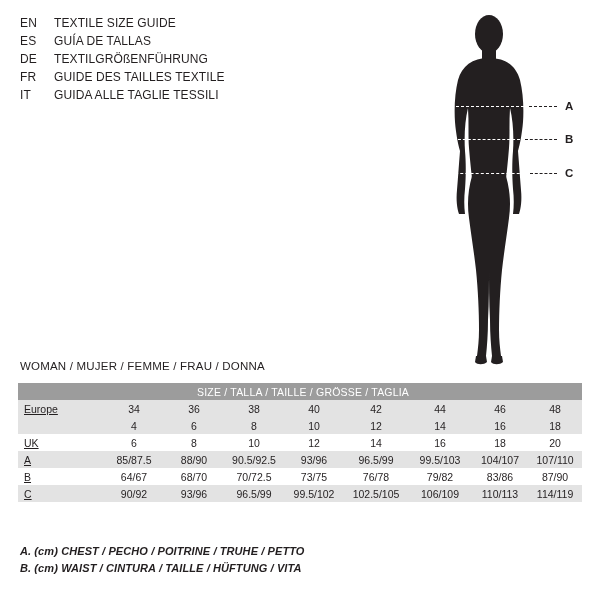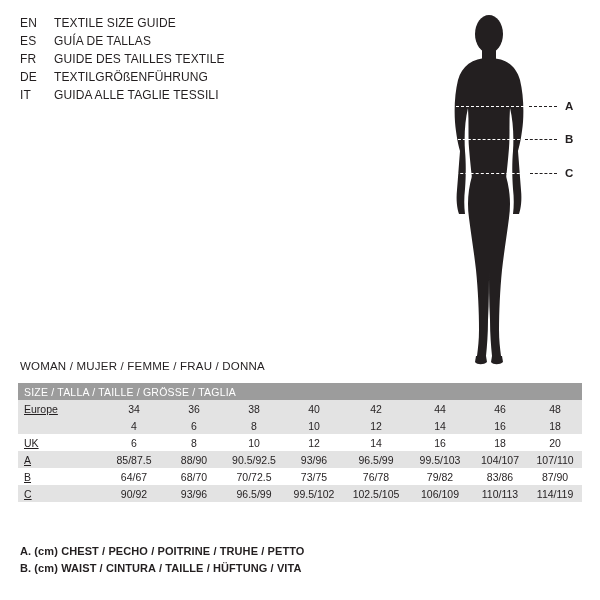--- a/index.html
+++ b/index.html
@@ -103,21 +103,21 @@
   }
   .size-table td.label {
     text-align: left;
     padding-left: 6px;
     text-decoration: underline;
   }
   tr.head td {
     background: #9c9c9c;
     color: #ffffff;
     font-weight: normal;
-    text-align: left;
+    text-align: center;
     padding-left: 6px;
     height: 17px;
     letter-spacing: .2px;
   }
   tr.shade td {
     background: #e3e3e3;
   }
   tr.plain td {
     background: #ffffff;
   }
@@ -127,43 +127,44 @@
     position: absolute;
     left: 20px;
     top: 543px;
     width: 520px;
   }
   .note {
     font-size: 11px;
     font-weight: bold;
     line-height: 16.5px;
     letter-spacing: .1px;
+    font-style: italic;
   }
 </style>
 </head>
 <body>
 
 <div class="page">
 
   <div class="lang-block">
     <div class="lang-row">
       <span class="lang-code">EN</span>
       <span class="lang-text">TEXTILE SIZE GUIDE</span>
     </div>
     <div class="lang-row">
       <span class="lang-code">ES</span>
       <span class="lang-text">GUÍA DE TALLAS</span>
     </div>
     <div class="lang-row">
+      <span class="lang-code">DE</span>
+      <span class="lang-text">TEXTILGRÖßENFÜHRUNG</span>
+    </div>
+    <div class="lang-row">
       <span class="lang-code">FR</span>
       <span class="lang-text">GUIDE DES TAILLES TEXTILE</span>
-    </div>
-    <div class="lang-row">
-      <span class="lang-code">DE</span>
-      <span class="lang-text">TEXTILGRÖßENFÜHRUNG</span>
     </div>
     <div class="lang-row">
       <span class="lang-code">IT</span>
       <span class="lang-text">GUIDA ALLE TAGLIE TESSILI</span>
     </div>
   </div>
 
   <div class="figure-area">
     <svg class="figure-svg" width="130" height="360" viewBox="0 0 130 360">
       <g fill="#231f20">

